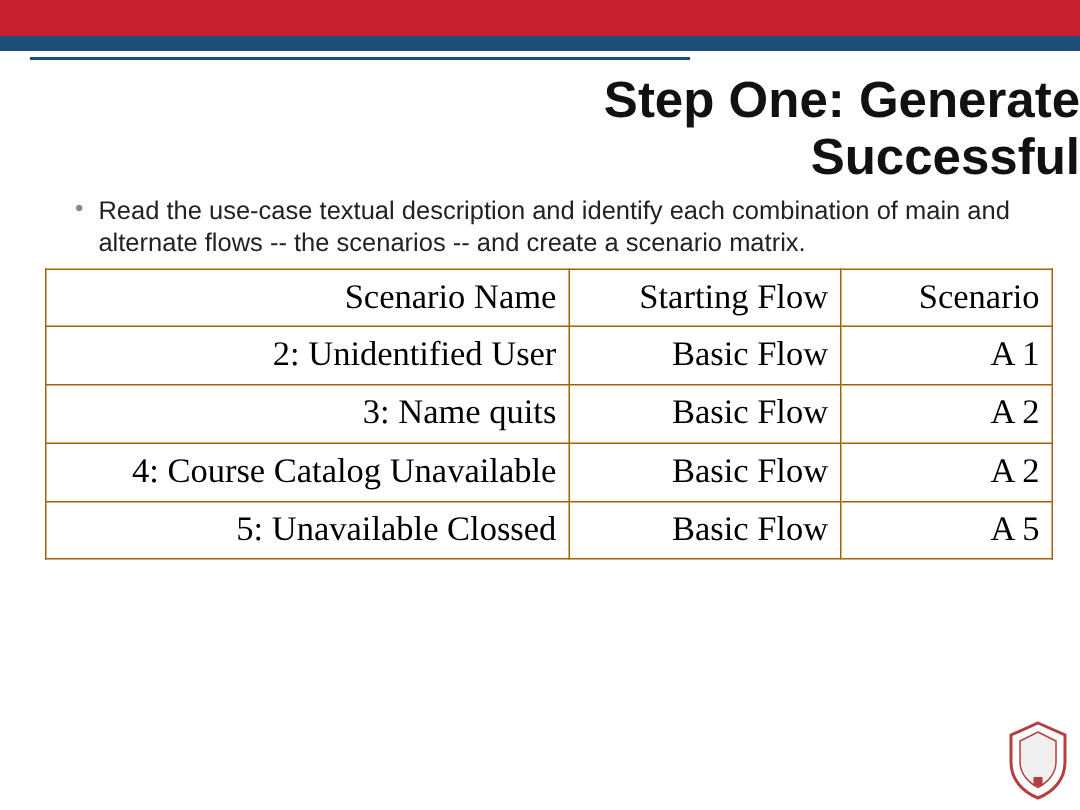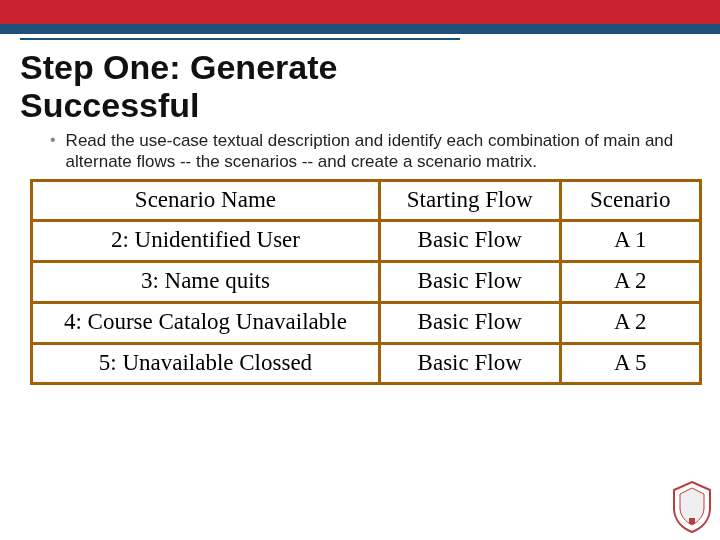--- a/index.html
+++ b/index.html
@@ -33,20 +33,21 @@
     height: 2px;
     background: #1f4e79;
   }
   .title {
     font-weight: bold;
     font-size: 34px;
     color: #111;
     margin: 14px 0 6px 20px;
     line-height: 1.12;
     font-family: Verdana, Geneva, sans-serif;
+    text-align: right;
   }
   .bullet-wrap {
     margin: 6px 30px 6px 50px;
   }
   .bullet {
     display: flex;
     gap: 10px;
     font-size: 17px;
     color: #222;
     line-height: 1.25;
@@ -59,23 +60,23 @@
   }
   .table-wrap {
     margin: 0 18px 0 30px;
   }
   table {
     border-collapse: collapse;
     width: 100%;
     font-family: "Times New Roman", Times, serif;
   }
   th, td {
-    border: 3px solid #a16207;
+    border: 1px solid #a16207;
     padding: 4px 8px 5px 8px;
-    text-align: center;
+    text-align: right;
     font-weight: normal;
     font-size: 23px;
     color: #000;
     vertical-align: top;
     line-height: 1.25;
   }
   
   col.c1 { width: 52%; }
   col.c2 { width: 27%; }
   col.c3 { width: 21%; }

